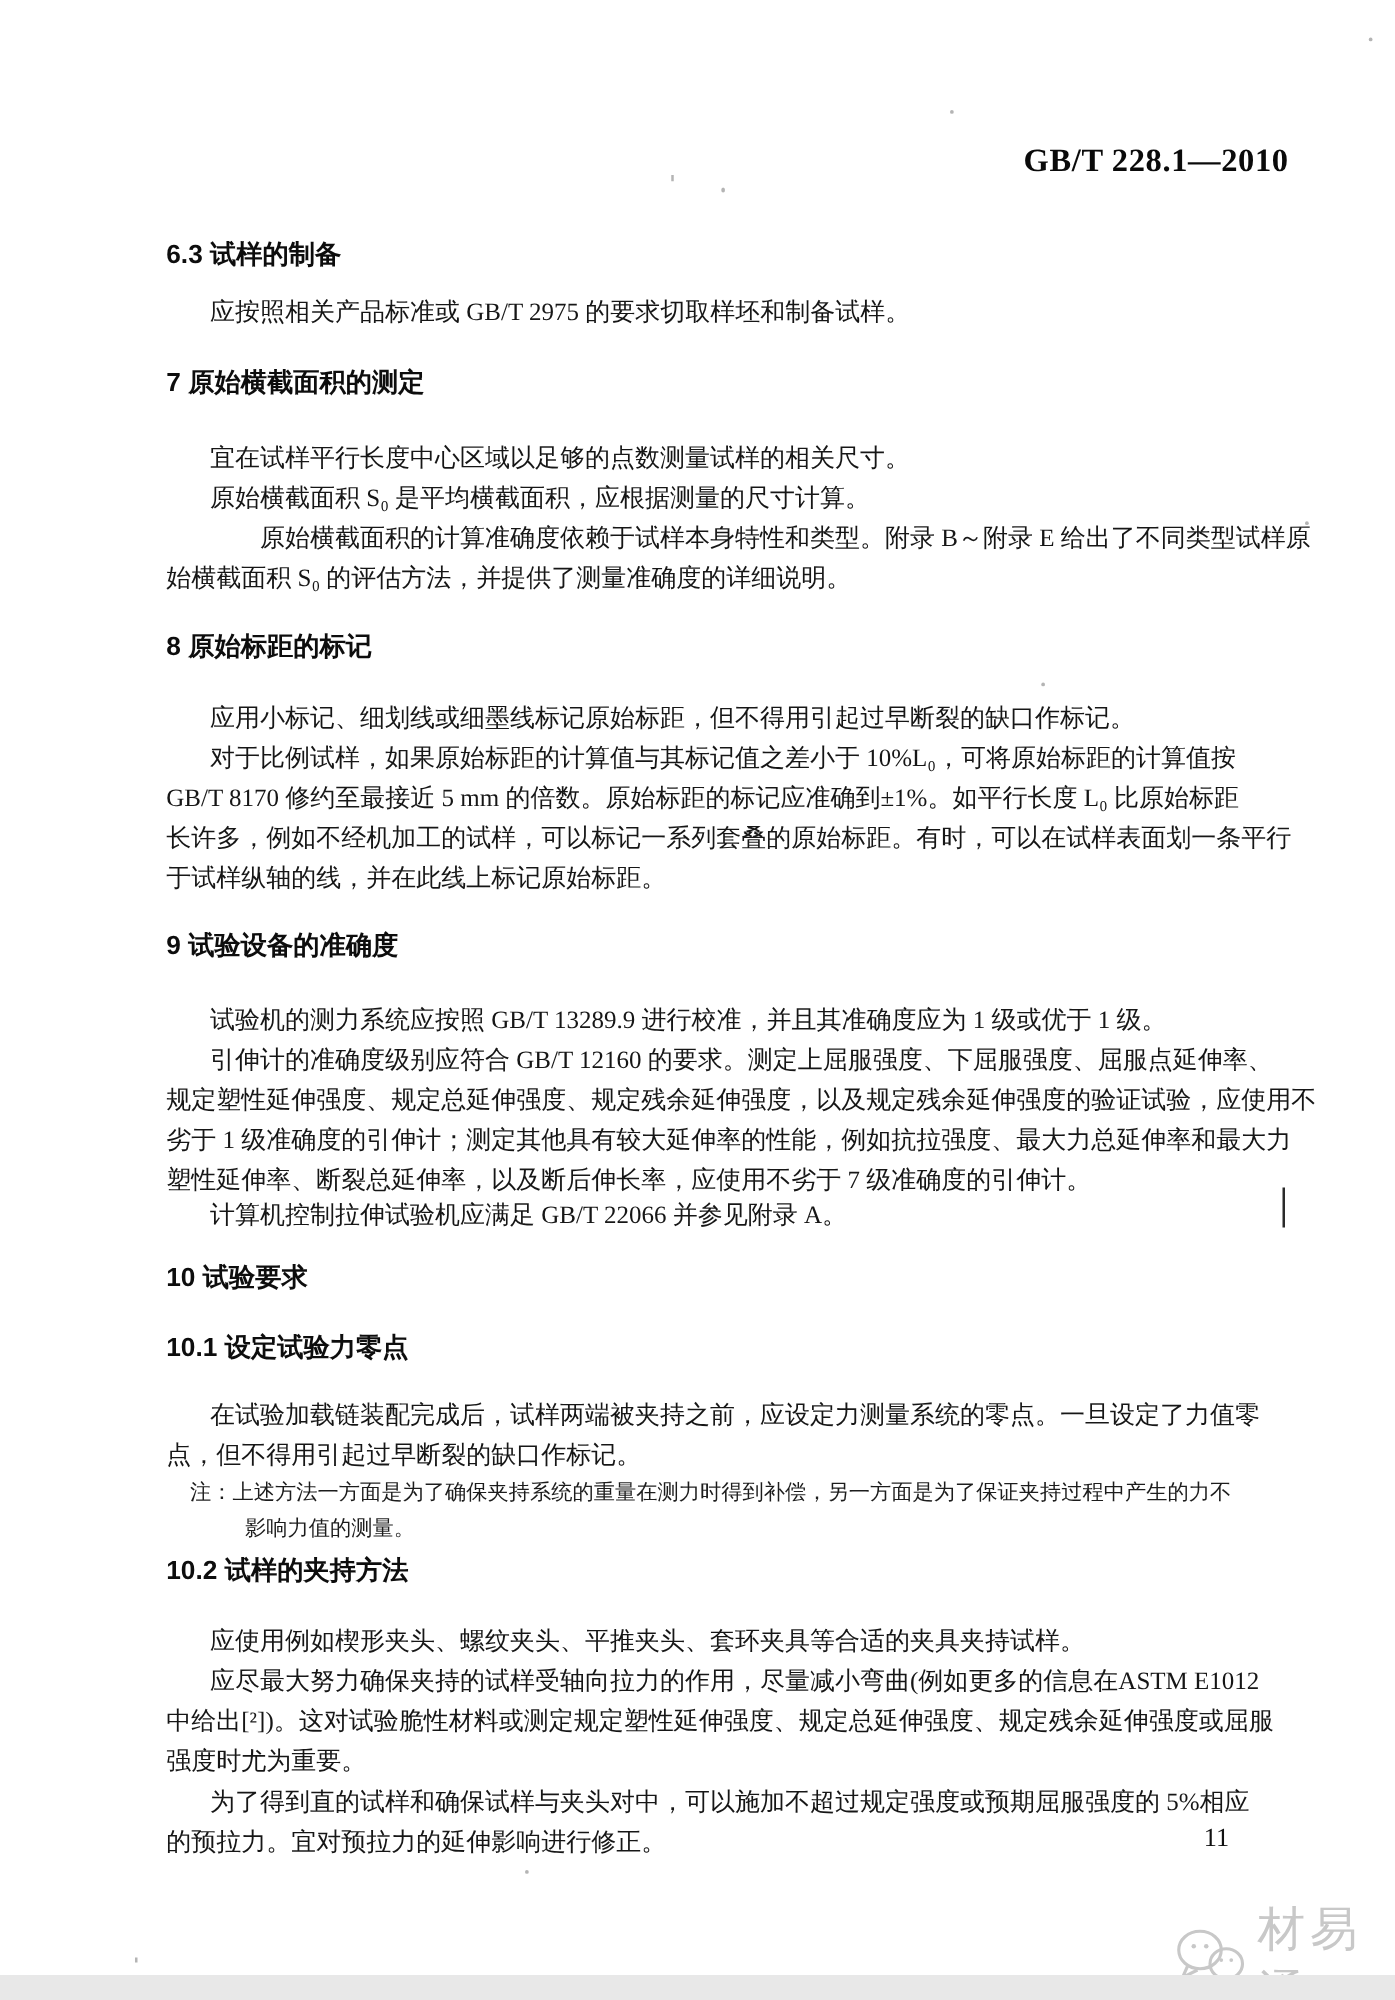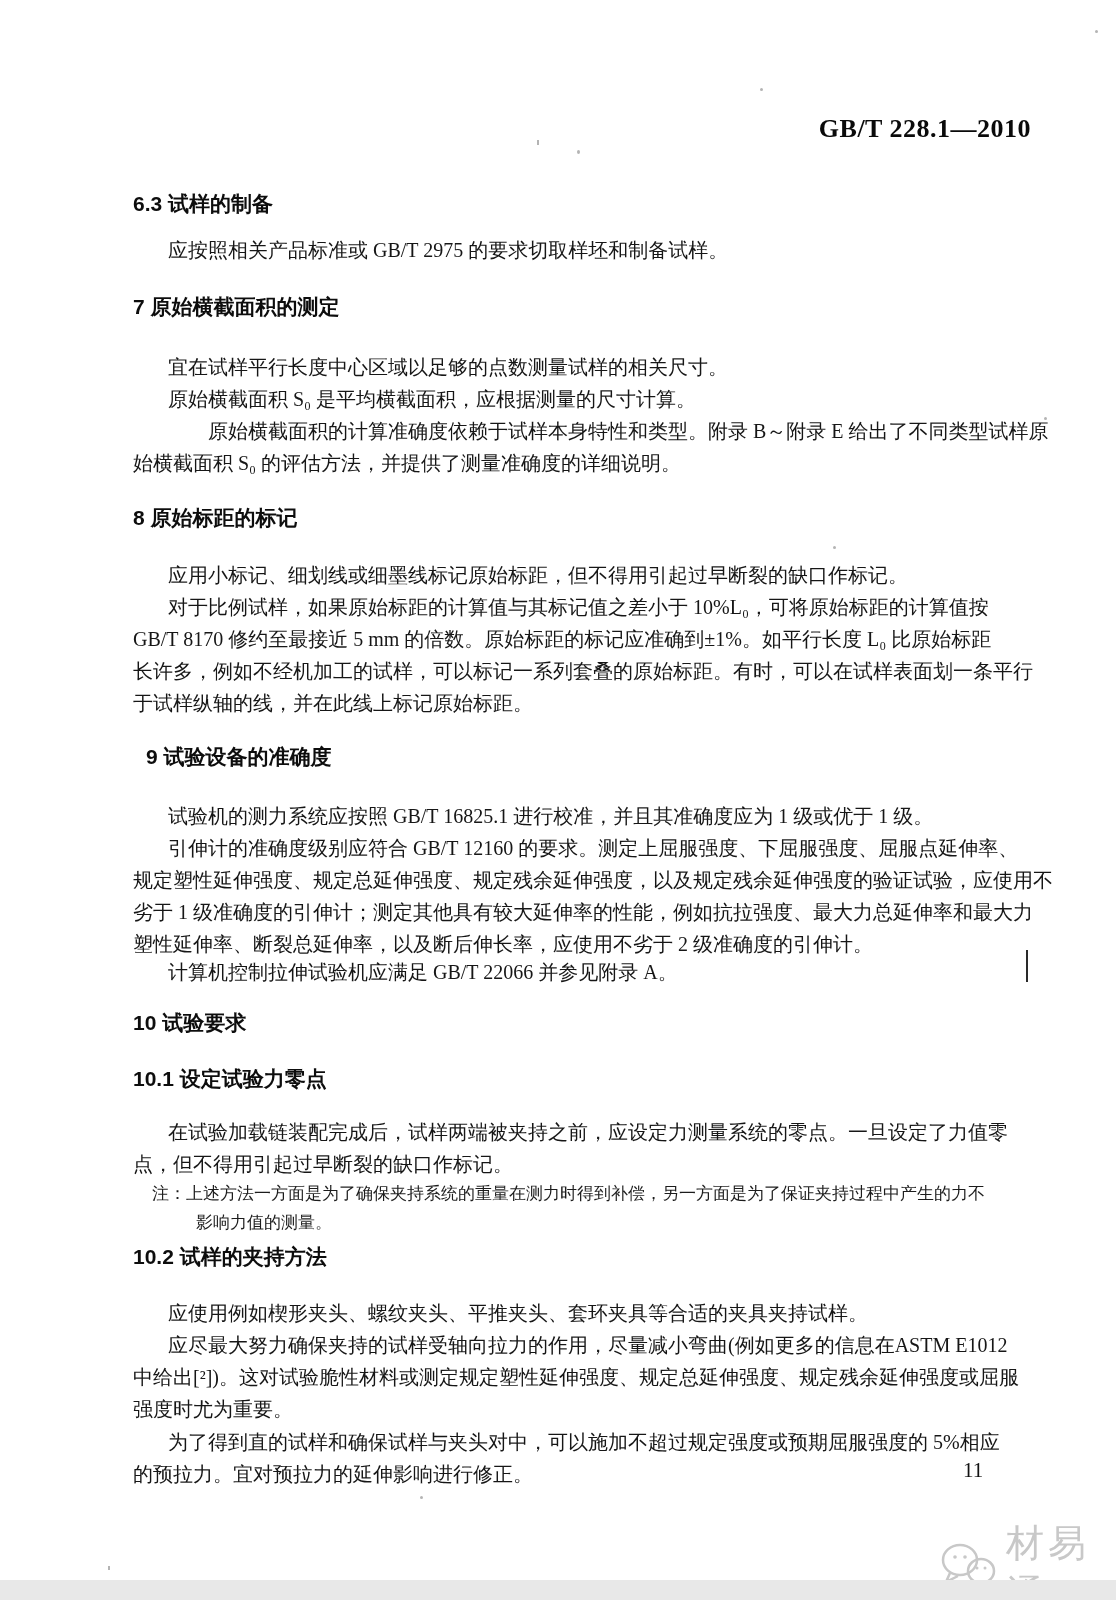--- a/index.html
+++ b/index.html
@@ -82,26 +82,26 @@
       <div class="line" style="left: 168px; top: 356px;">宜在试样平行长度中心区域以足够的点数测量试样的相关尺寸。</div>
       <div class="line" style="left: 168px; top: 388px;">原始横截面积 S₀ 是平均横截面积，应根据测量的尺寸计算。</div>
       <div class="line" style="left: 168px; top: 420px; margin-left: 40px;">原始横截面积的计算准确度依赖于试样本身特性和类型。附录 B～附录 E 给出了不同类型试样原</div>
       <div class="line" style="left: 133px; top: 452px;">始横截面积 S₀ 的评估方法，并提供了测量准确度的详细说明。</div>
       <div class="line h" style="left: 133px; top: 506px;">8  原始标距的标记</div>
       <div class="line" style="left: 168px; top: 564px;">应用小标记、细划线或细墨线标记原始标距，但不得用引起过早断裂的缺口作标记。</div>
       <div class="line" style="left: 168px; top: 596px;">对于比例试样，如果原始标距的计算值与其标记值之差小于 10%L₀，可将原始标距的计算值按</div>
       <div class="line" style="left: 133px; top: 628px;">GB/T 8170 修约至最接近 5 mm 的倍数。原始标距的标记应准确到±1%。如平行长度 L₀ 比原始标距</div>
       <div class="line" style="left: 133px; top: 660px;">长许多，例如不经机加工的试样，可以标记一系列套叠的原始标距。有时，可以在试样表面划一条平行</div>
       <div class="line" style="left: 133px; top: 692px;">于试样纵轴的线，并在此线上标记原始标距。</div>
-      <div class="line h" style="left: 146px; top: 745px; text-align: center;">9  试验设备的准确度</div>
-      <div class="line" style="left: 168px; top: 805px;">试验机的测力系统应按照 GB/T 16825.1 进行校准，并且其准确度应为 1 级或优于 1 级。</div>
+      <div class="line h" style="left: 133px; top: 745px; text-align: center;">9  试验设备的准确度</div>
+      <div class="line" style="left: 168px; top: 805px;">试验机的测力系统应按照 GB/T 13289.9 进行校准，并且其准确度应为 1 级或优于 1 级。</div>
       <div class="line" style="left: 168px; top: 837px;">引伸计的准确度级别应符合 GB/T 12160 的要求。测定上屈服强度、下屈服强度、屈服点延伸率、</div>
       <div class="line" style="left: 133px; top: 869px;">规定塑性延伸强度、规定总延伸强度、规定残余延伸强度，以及规定残余延伸强度的验证试验，应使用不</div>
       <div class="line" style="left: 133px; top: 901px;">劣于 1 级准确度的引伸计；测定其他具有较大延伸率的性能，例如抗拉强度、最大力总延伸率和最大力</div>
-      <div class="line" style="left: 133px; top: 933px;">塑性延伸率、断裂总延伸率，以及断后伸长率，应使用不劣于 2 级准确度的引伸计。</div>
+      <div class="line" style="left: 133px; top: 933px;">塑性延伸率、断裂总延伸率，以及断后伸长率，应使用不劣于 7 级准确度的引伸计。</div>
       <div class="line" style="left: 168px; top: 961px;">计算机控制拉伸试验机应满足 GB/T 22066 并参见附录 A。</div>
       <div class="line h" style="left: 133px; top: 1011px;">10  试验要求</div>
       <div class="line h" style="left: 133px; top: 1067px;">10.1  设定试验力零点</div>
       <div class="line" style="left: 168px; top: 1121px;">在试验加载链装配完成后，试样两端被夹持之前，应设定力测量系统的零点。一旦设定了力值零</div>
       <div class="line" style="left: 133px; top: 1153px;">点，但不得用引起过早断裂的缺口作标记。</div>
       <div class="line note" style="left: 152px; top: 1184px;">注：上述方法一方面是为了确保夹持系统的重量在测力时得到补偿，另一方面是为了保证夹持过程中产生的力不</div>
       <div class="line note" style="left: 196px; top: 1213px;">影响力值的测量。</div>
       <div class="line h" style="left: 133px; top: 1245px;">10.2  试样的夹持方法</div>
       <div class="line" style="left: 168px; top: 1302px;">应使用例如楔形夹头、螺纹夹头、平推夹头、套环夹具等合适的夹具夹持试样。</div>
       <div class="line" style="left: 168px; top: 1334px;">应尽最大努力确保夹持的试样受轴向拉力的作用，尽量减小弯曲(例如更多的信息在ASTM E1012</div>

